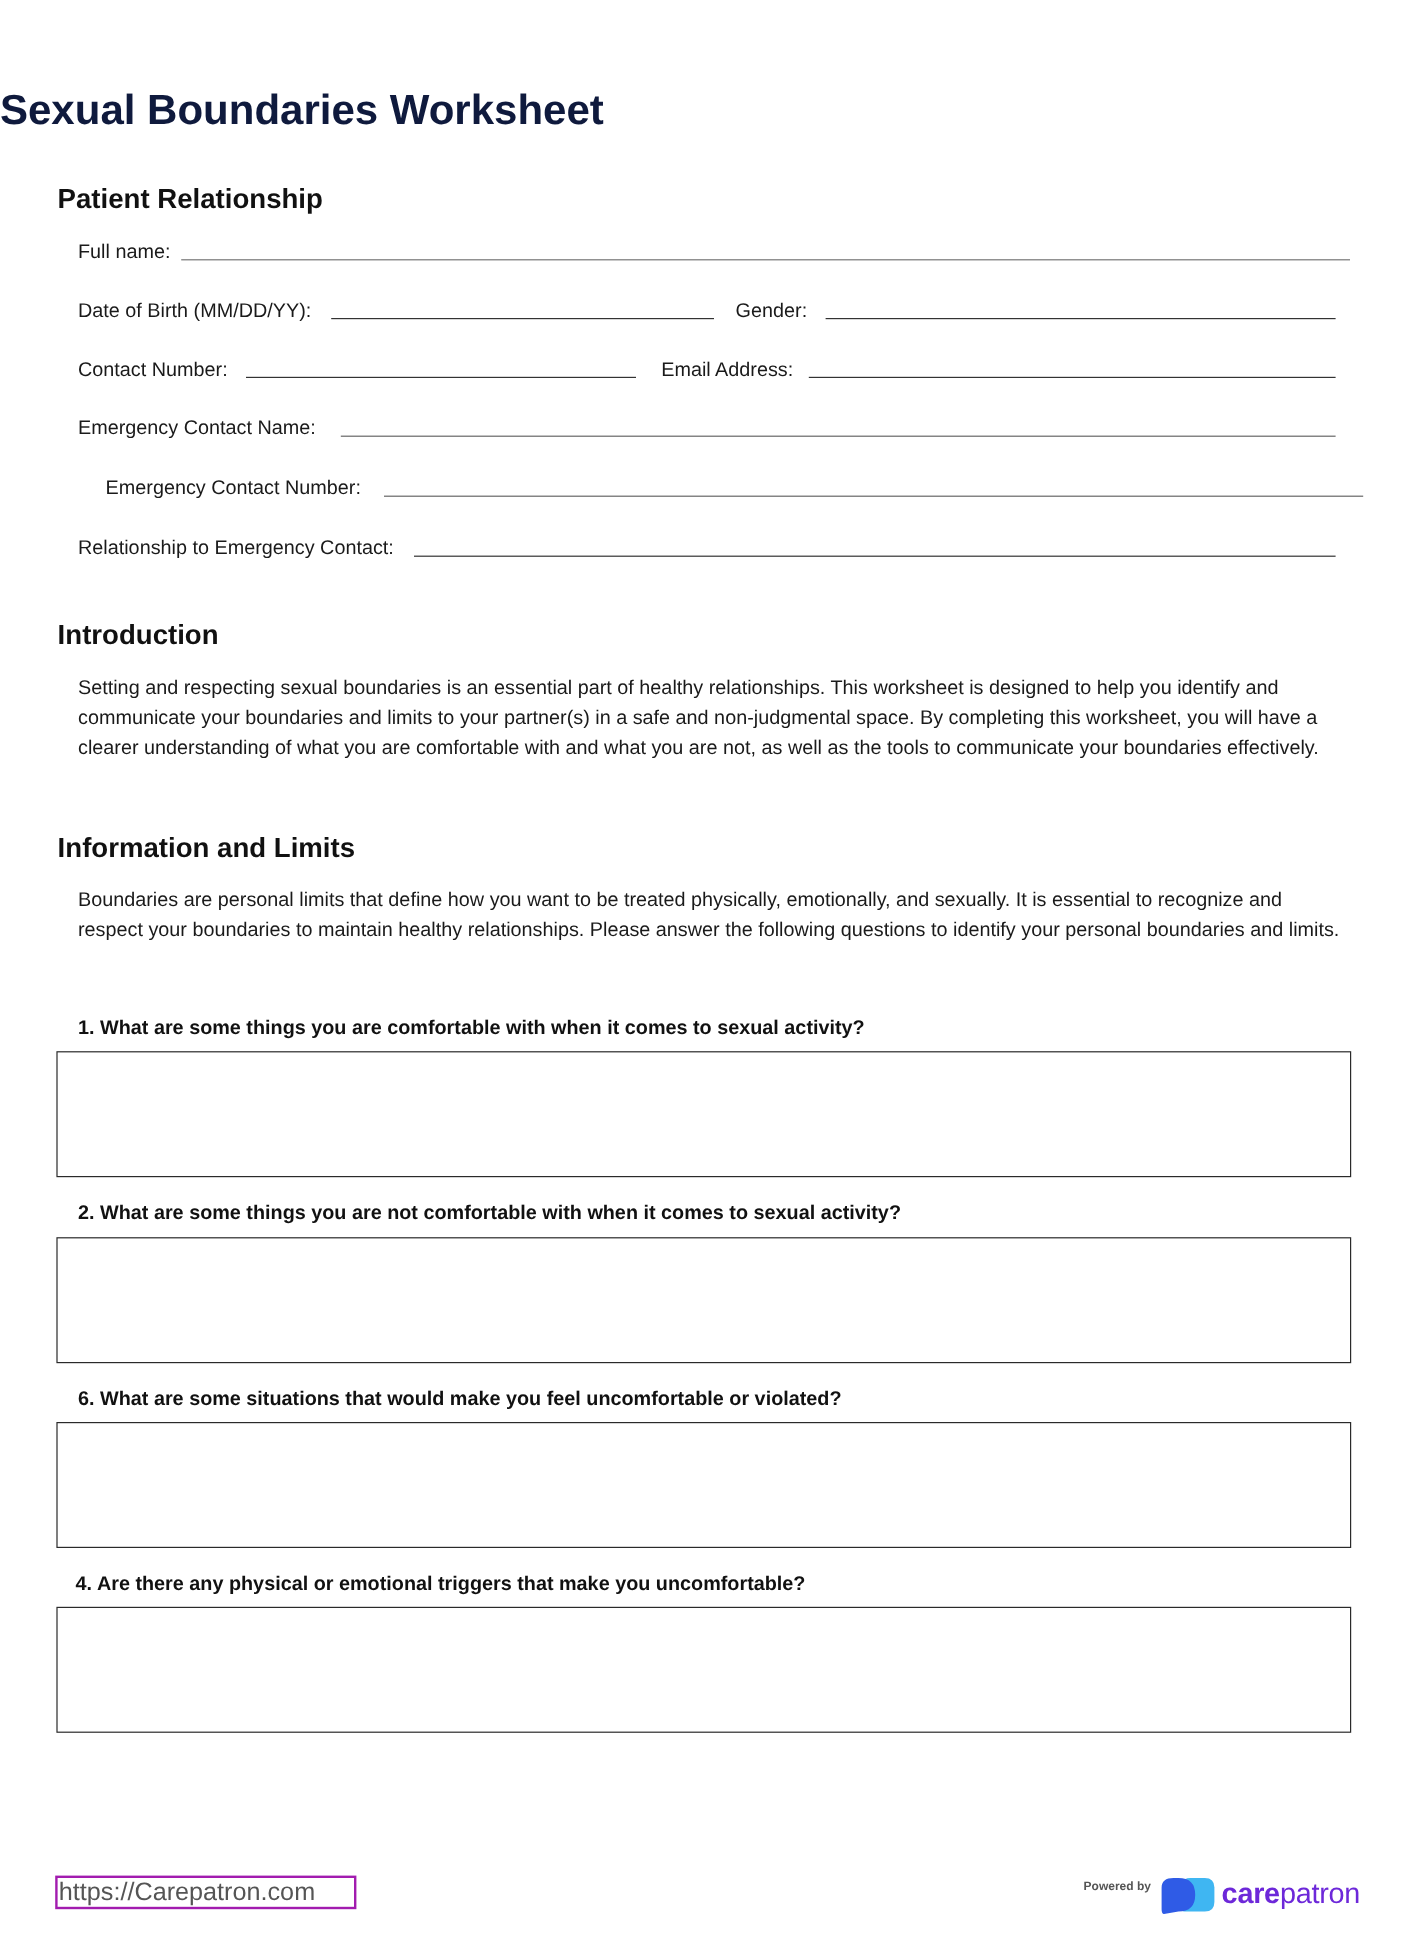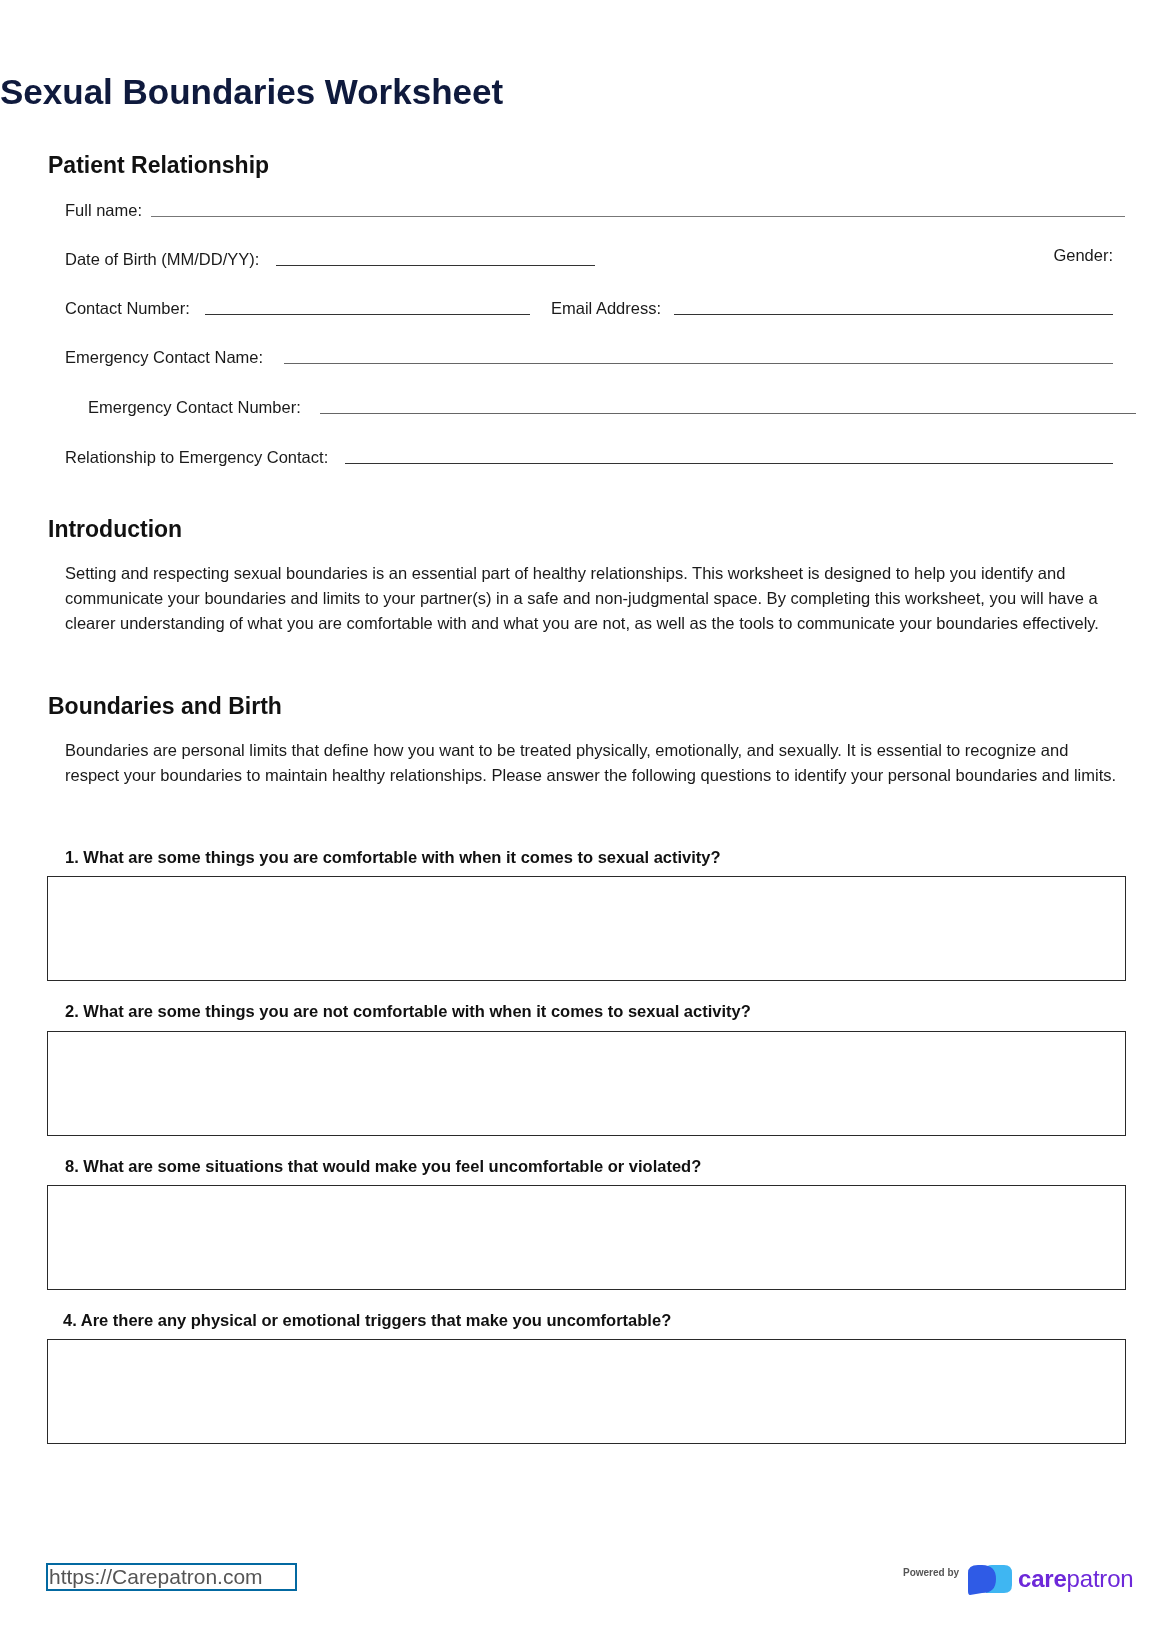--- a/index.html
+++ b/index.html
@@ -28,21 +28,21 @@
       position: absolute; left: 65px; font-size: 16.5px; font-weight: bold; color: #111;
     }
 
     .answer-box {
       position: absolute; left: 47px; width: 1079px; height: 105px;
       border: 1.5px solid #2a2a2a; background: #fff;
     }
 
     .footer-link {
       position: absolute; left: 46px; top: 1563px; height: 28px; width: 251px;
-      border: 2px solid #0369a1; font-size: 21px; color: #555;
+      border: 2px solid #a21caf; font-size: 21px; color: #555;
       line-height: 24px; padding-left: 1px; white-space: nowrap;
     }
 
     .powered-by {
       position: absolute; left: 903px; top: 1567px; font-size: 10px; font-weight: bold; color: #555;
     }
     .logo-mark { position: absolute; left: 966px; top: 1563px; width: 48px; height: 32px; }
     .logo-text {
       position: absolute; left: 1018px; top: 1565px; font-size: 24px; color: #6d28d9; letter-spacing: -0.2px;
     }
@@ -57,21 +57,21 @@
 
 <div class="field-row" style="top:196px; width:1060px;">
   <span class="field-label">Full name:</span>
   <span class="field-line" style="margin-left:9px; flex:1; border-color:#777;"></span>
 </div>
 
 <div class="field-row" style="top:245px; width:530px;">
   <span class="field-label">Date of Birth (MM/DD/YY):</span>
   <span class="field-line" style="margin-left:17px; flex:1;"></span>
 </div>
-<div class="field-row" style="top:245px; left:613px; width:500px;flex-direction:column;">
+<div class="field-row" style="top:245px; left:613px; width:500px;">
   <span class="field-label">Gender:</span>
   <span class="field-line" style="margin-left:15px; flex:1;"></span>
 </div>
 
 <div class="field-row" style="top:294px; width:465px;">
   <span class="field-label">Contact Number:</span>
   <span class="field-line" style="margin-left:15px; flex:1;"></span>
 </div>
 <div class="field-row" style="top:294px; left:551px; width:562px;">
   <span class="field-label">Email Address:</span>
@@ -89,30 +89,30 @@
 </div>
 
 <div class="field-row" style="top:443px; width:1048px;">
   <span class="field-label">Relationship to Emergency Contact:</span>
   <span class="field-line" style="margin-left:17px; flex:1;"></span>
 </div>
 
 <h2 class="section-heading" style="top:516px;">Introduction</h2>
 <p class="paragraph" style="top:561px;">Setting and respecting sexual boundaries is an essential part of healthy relationships. This worksheet is designed to help you identify and communicate your boundaries and limits to your partner(s) in a safe and non-judgmental space. By completing this worksheet, you will have a clearer understanding of what you are comfortable with and what you are not, as well as the tools to communicate your boundaries effectively.</p>
 
-<h2 class="section-heading" style="top:693px;">Boundaries and Birth</h2>
+<h2 class="section-heading" style="top:693px;">Information and Limits</h2>
 <p class="paragraph" style="top:738px;">Boundaries are personal limits that define how you want to be treated physically, emotionally, and sexually. It is essential to recognize and respect your boundaries to maintain healthy relationships. Please answer the following questions to identify your personal boundaries and limits.</p>
 
 <div class="question" style="top:848px;">1. What are some things you are comfortable with when it comes to sexual activity?</div>
 <div class="answer-box" style="top:876px;"></div>
 
 <div class="question" style="top:1002px;">2. What are some things you are not comfortable with when it comes to sexual activity?</div>
 <div class="answer-box" style="top:1031px;"></div>
 
-<div class="question" style="top:1157px;">8. What are some situations that would make you feel uncomfortable or violated?</div>
+<div class="question" style="top:1157px;">6. What are some situations that would make you feel uncomfortable or violated?</div>
 <div class="answer-box" style="top:1185px;"></div>
 
 <div class="question" style="top:1311px; left:63px;">4. Are there any physical or emotional triggers that make you uncomfortable?</div>
 <div class="answer-box" style="top:1339px;"></div>
 
 <a class="footer-link">https://Carepatron.com</a>
 
 <span class="powered-by">Powered by</span>
 <svg class="logo-mark" viewBox="0 0 48 32">
   <path d="M20 6 Q20 2 26 2 L38 2 Q46 2 46 10 L46 22 Q46 30 38 30 L20 30 Z" fill="#3fb6f2"></path>

